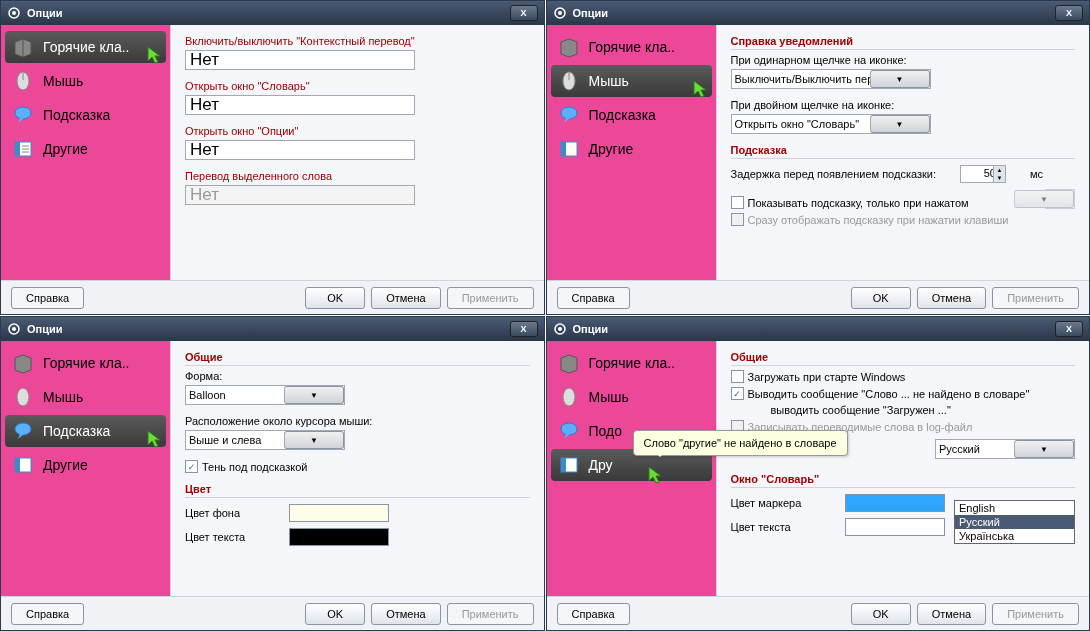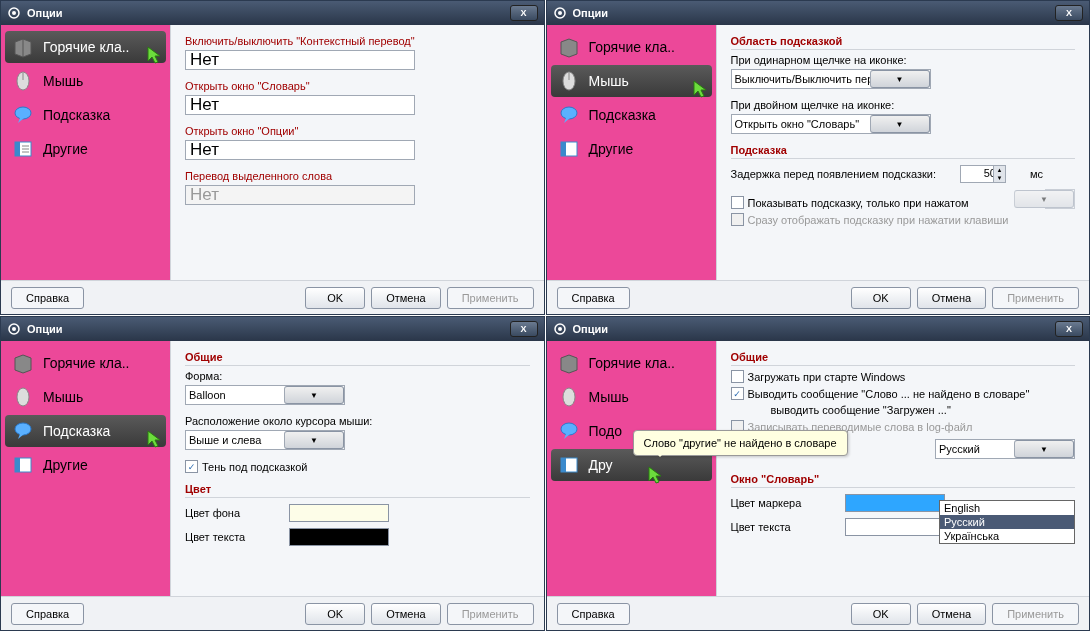--- a/index.html
+++ b/index.html
@@ -36,21 +36,21 @@
 .btn.disabled { color: #999; }
 .button-bar .spacer { flex: 1; }
 .cursor-arrow { position: absolute; width: 22px; height: 22px; pointer-events: none; z-index: 50; }
 .color-swatch { width: 100px; height: 18px; border: 1px solid #8a94a4; display: inline-block; vertical-align: middle; }
 .row-line { display: flex; align-items: center; gap: 24px; margin-bottom: 6px; }
 .spin-box { width: 46px; height: 18px; border: 1px solid #a0a8b4; padding: 1px 3px; font-size: 11px; text-align: right; background: #fff; position: relative; display: inline-block; }
 .spin-btns { position: absolute; right: 0; top: 0; width: 12px; height: 100%; display: flex; flex-direction: column; }
 .spin-btns div { flex: 1; background: #e0e4ea; border-left: 1px solid #a0a8b4; font-size: 6px; text-align: center; line-height: 8px; }
 .tooltip-balloon { position: absolute; background: #ffffe1; border: 1px solid #999; border-radius: 4px; padding: 6px 10px; font-size: 11px; z-index: 100; box-shadow: 1px 1px 3px rgba(0,0,0,.2); }
 .tooltip-balloon::after { content: ""; position: absolute; bottom: -8px; left: 20px; border: 6px solid transparent; border-top-color: #ffffe1; }
-.dropdown-list { position: absolute; background: #fff; border: 1px solid #666; width: 136px; z-index: 90; }
+.dropdown-list { position: absolute; background: #fff; border: 1px solid #666; width: 121px; z-index: 90; }
 .dropdown-list div { padding: 1px 4px; }
 .dropdown-list div.sel { background: #4a5a75; color: #fff; }
 </style>
 </head>
 <body>
 
 <div class="win">
   <div class="titlebar">
     <span class="icon">
       <svg width="14" height="14">
@@ -192,21 +192,21 @@
         <span class="icon">
             <svg width="22" height="22">
               <rect x="3" y="4" width="16" height="14" fill="#fff" stroke="#3a8acc"></rect>
               <rect x="3" y="4" width="5" height="14" fill="#3a8acc"></rect>
             </svg>
           </span>
         <span class="label">Другие</span>
       </div>
     </div>
     <div class="content">
-      <div class="section-title">Область подсказкой</div>
+      <div class="section-title">Справка уведомлений</div>
       <div class="field-block" style="margin-top:4px">
         <span class="field-label-black">При одинарном щелчке на иконке:</span>
         <div class="combo" style="width:200px">
             <span>Выключить/Выключить перевод</span>
             <div class="btn">▼</div>
           </div>
       </div>
       <div class="field-block">
         <span class="field-label-black">При двойном щелчке на иконке:</span>
         <div class="combo" style="width:200px">

